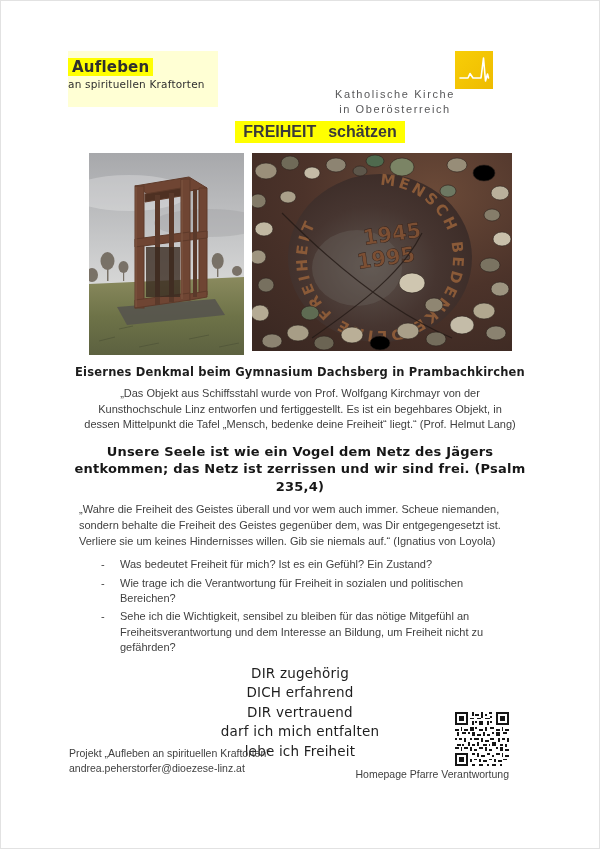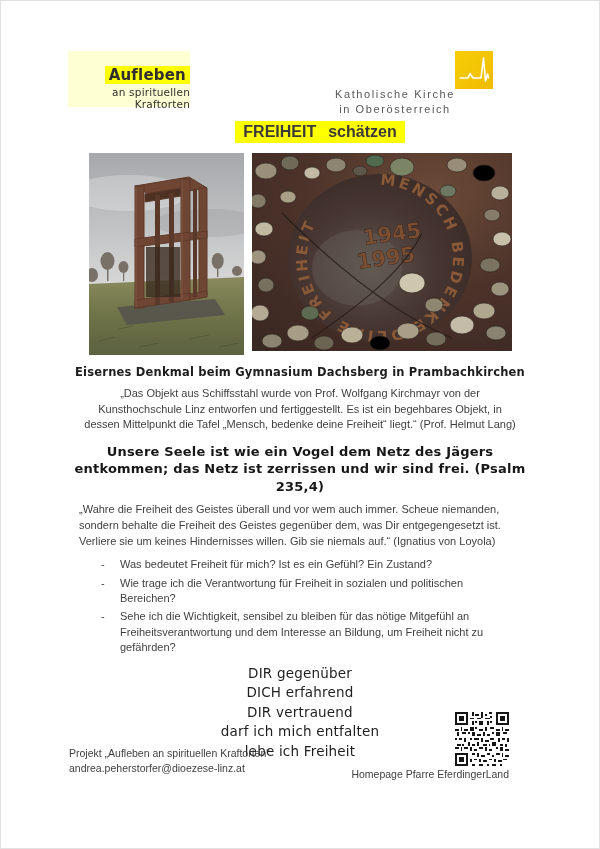--- a/index.html
+++ b/index.html
@@ -6,22 +6,22 @@
   body { background:#fff; font-family:"Liberation Sans", sans-serif; }
   .page {
     position:relative; width:600px; height:849px; background:#ffffff;
     border:1px solid #e2e2e2; overflow:hidden;
   }
   .comic { font-family:"DejaVu Sans", sans-serif; letter-spacing:.2px; }
 
   
   .header { position:relative; height:120px; }
   .badge {
-    position:absolute; left:67px; top:50px; width:122px; height:56px;
-    background:#ffffd4; text-align:right; padding-top:15px;
+    position:absolute; left:67px; top:50px; width:150px; height:56px;
+    background:#ffffd4; text-align:left; padding-top:7px;
   }
   .badge-title-wrap { display:inline-block; background:#ffff00; padding:0 4px; }
   .badge-title { font-size:15px; font-weight:bold; color:#2f2f2f; }
   .badge-sub { font-size:10.5px; color:#2f2f2f; margin-top:2px; }
 
   .logo-block { position:absolute; right:106px; top:50px; width:220px; height:56px; }
   .logo-square {
     position:absolute; right:0; top:0; width:38px; height:38px;
     background:linear-gradient(135deg,#f8ce07,#eebb00);
   }
@@ -235,21 +235,21 @@
 
   <p class="para">„Wahre die Freiheit des Geistes überall und vor wem auch immer. Scheue niemanden, sondern behalte die Freiheit des Geistes gegenüber dem, was Dir entgegengesetzt ist. Verliere sie um keines Hindernisses willen. Gib sie niemals auf.“ (Ignatius von Loyola)</p>
 
   <div class="bullets">
     <div class="bullet-item">Was bedeutet Freiheit für mich? Ist es ein Gefühl? Ein Zustand?</div>
     <div class="bullet-item">Wie trage ich die Verantwortung für Freiheit in sozialen und politischen Bereichen?</div>
     <div class="bullet-item">Sehe ich die Wichtigkeit, sensibel zu bleiben für das nötige Mitgefühl an Freiheitsverantwortung und dem Interesse an Bildung, um Freiheit nicht zu gefährden?</div>
   </div>
 
   <div class="poem comic">
-    <div>DIR gegenüber</div>
+    <div>DIR zugehörig</div>
     <div>DICH erfahrend</div>
     <div>DIR vertrauend</div>
     <div>darf ich mich entfalten</div>
     <div>lebe ich Freiheit</div>
   </div>
 
   <div class="footer-left">
     <div>Projekt „Aufleben an spirituellen Kraftorten“</div>
     <div>andrea.peherstorfer@dioezese-linz.at</div>
   </div>
@@ -265,16 +265,16 @@
         M8,3h2v1H8z M12,3h2v1h-2z M16,3h3v1h-3z M9,5h1v2H9z M11,5h1v1h-1z M13,5h2v2h-2z M17,5h1v2h-1z M19,5h1v1h-1z
         M0,9h2v1H0z M3,8h1v2H3z M5,9h2v1H5z M8,8h2v2H8z M11,8h1v1h-1z M13,9h2v1h-2z M16,8h1v2h-1z M19,8h2v1h-2z M22,9h2v1h-2z M25,8h1v2h-1z M27,9h2v1h-2z
         M1,11h1v2H1z M4,11h2v1H4z M7,11h1v1H7z M9,11h2v2H9z M12,12h2v1h-2z M15,11h1v2h-1z M17,12h2v1h-2z M20,11h1v1h-1z M22,11h2v2h-2z M26,11h2v1h-2z
         M0,14h1v1H0z M2,14h2v1H2z M5,14h1v2H5z M8,14h1v1H8z M10,14h3v1h-3z M14,14h1v2h-1z M16,15h2v1h-2z M19,14h2v1h-2z M23,14h1v2h-1z M25,14h2v1h-2z M28,14h1v2h-1z
         M1,17h2v1H1z M4,17h1v1H4z M7,16h1v2H7z M9,17h2v1H9z M12,16h1v2h-1z M15,17h2v1h-2z M18,17h1v1h-1z M20,16h2v2h-2z M24,17h2v1h-2z M27,17h1v2h-1z
         M0,19h2v1H0z M3,19h1v2H3z M5,19h2v1H5z M8,19h1v2H8z M10,20h2v1h-2z M13,19h2v1h-2z M16,19h1v2h-1z M18,20h2v1h-2z M22,19h1v1h-1z M24,19h2v2h-2z M27,20h2v1h-2z
         M9,22h2v1H9z M12,22h1v2h-1z M14,23h2v1h-2z M17,22h2v1h-2z M20,23h1v1h-1z M22,22h2v1h-2z M25,22h1v2h-1z M27,23h2v1h-2z
         M8,25h1v2H8z M10,25h2v1h-2z M13,25h1v2h-1z M15,26h2v1h-2z M18,25h2v1h-2z M21,25h1v2h-1z M23,26h2v1h-2z M26,25h2v1h-2z M9,28h2v1H9z M13,28h2v1h-2z M17,28h1v1h-1z M20,28h2v1h-2z M24,28h1v1h-1z
       "></path>
     </svg>
-    <div class="qr-label">Homepage Pfarre EferdingerLand</div>
+    <div class="qr-label">Homepage Pfarre Verantwortung</div>
   </div>
 
 </div>
 
 </body></html>

